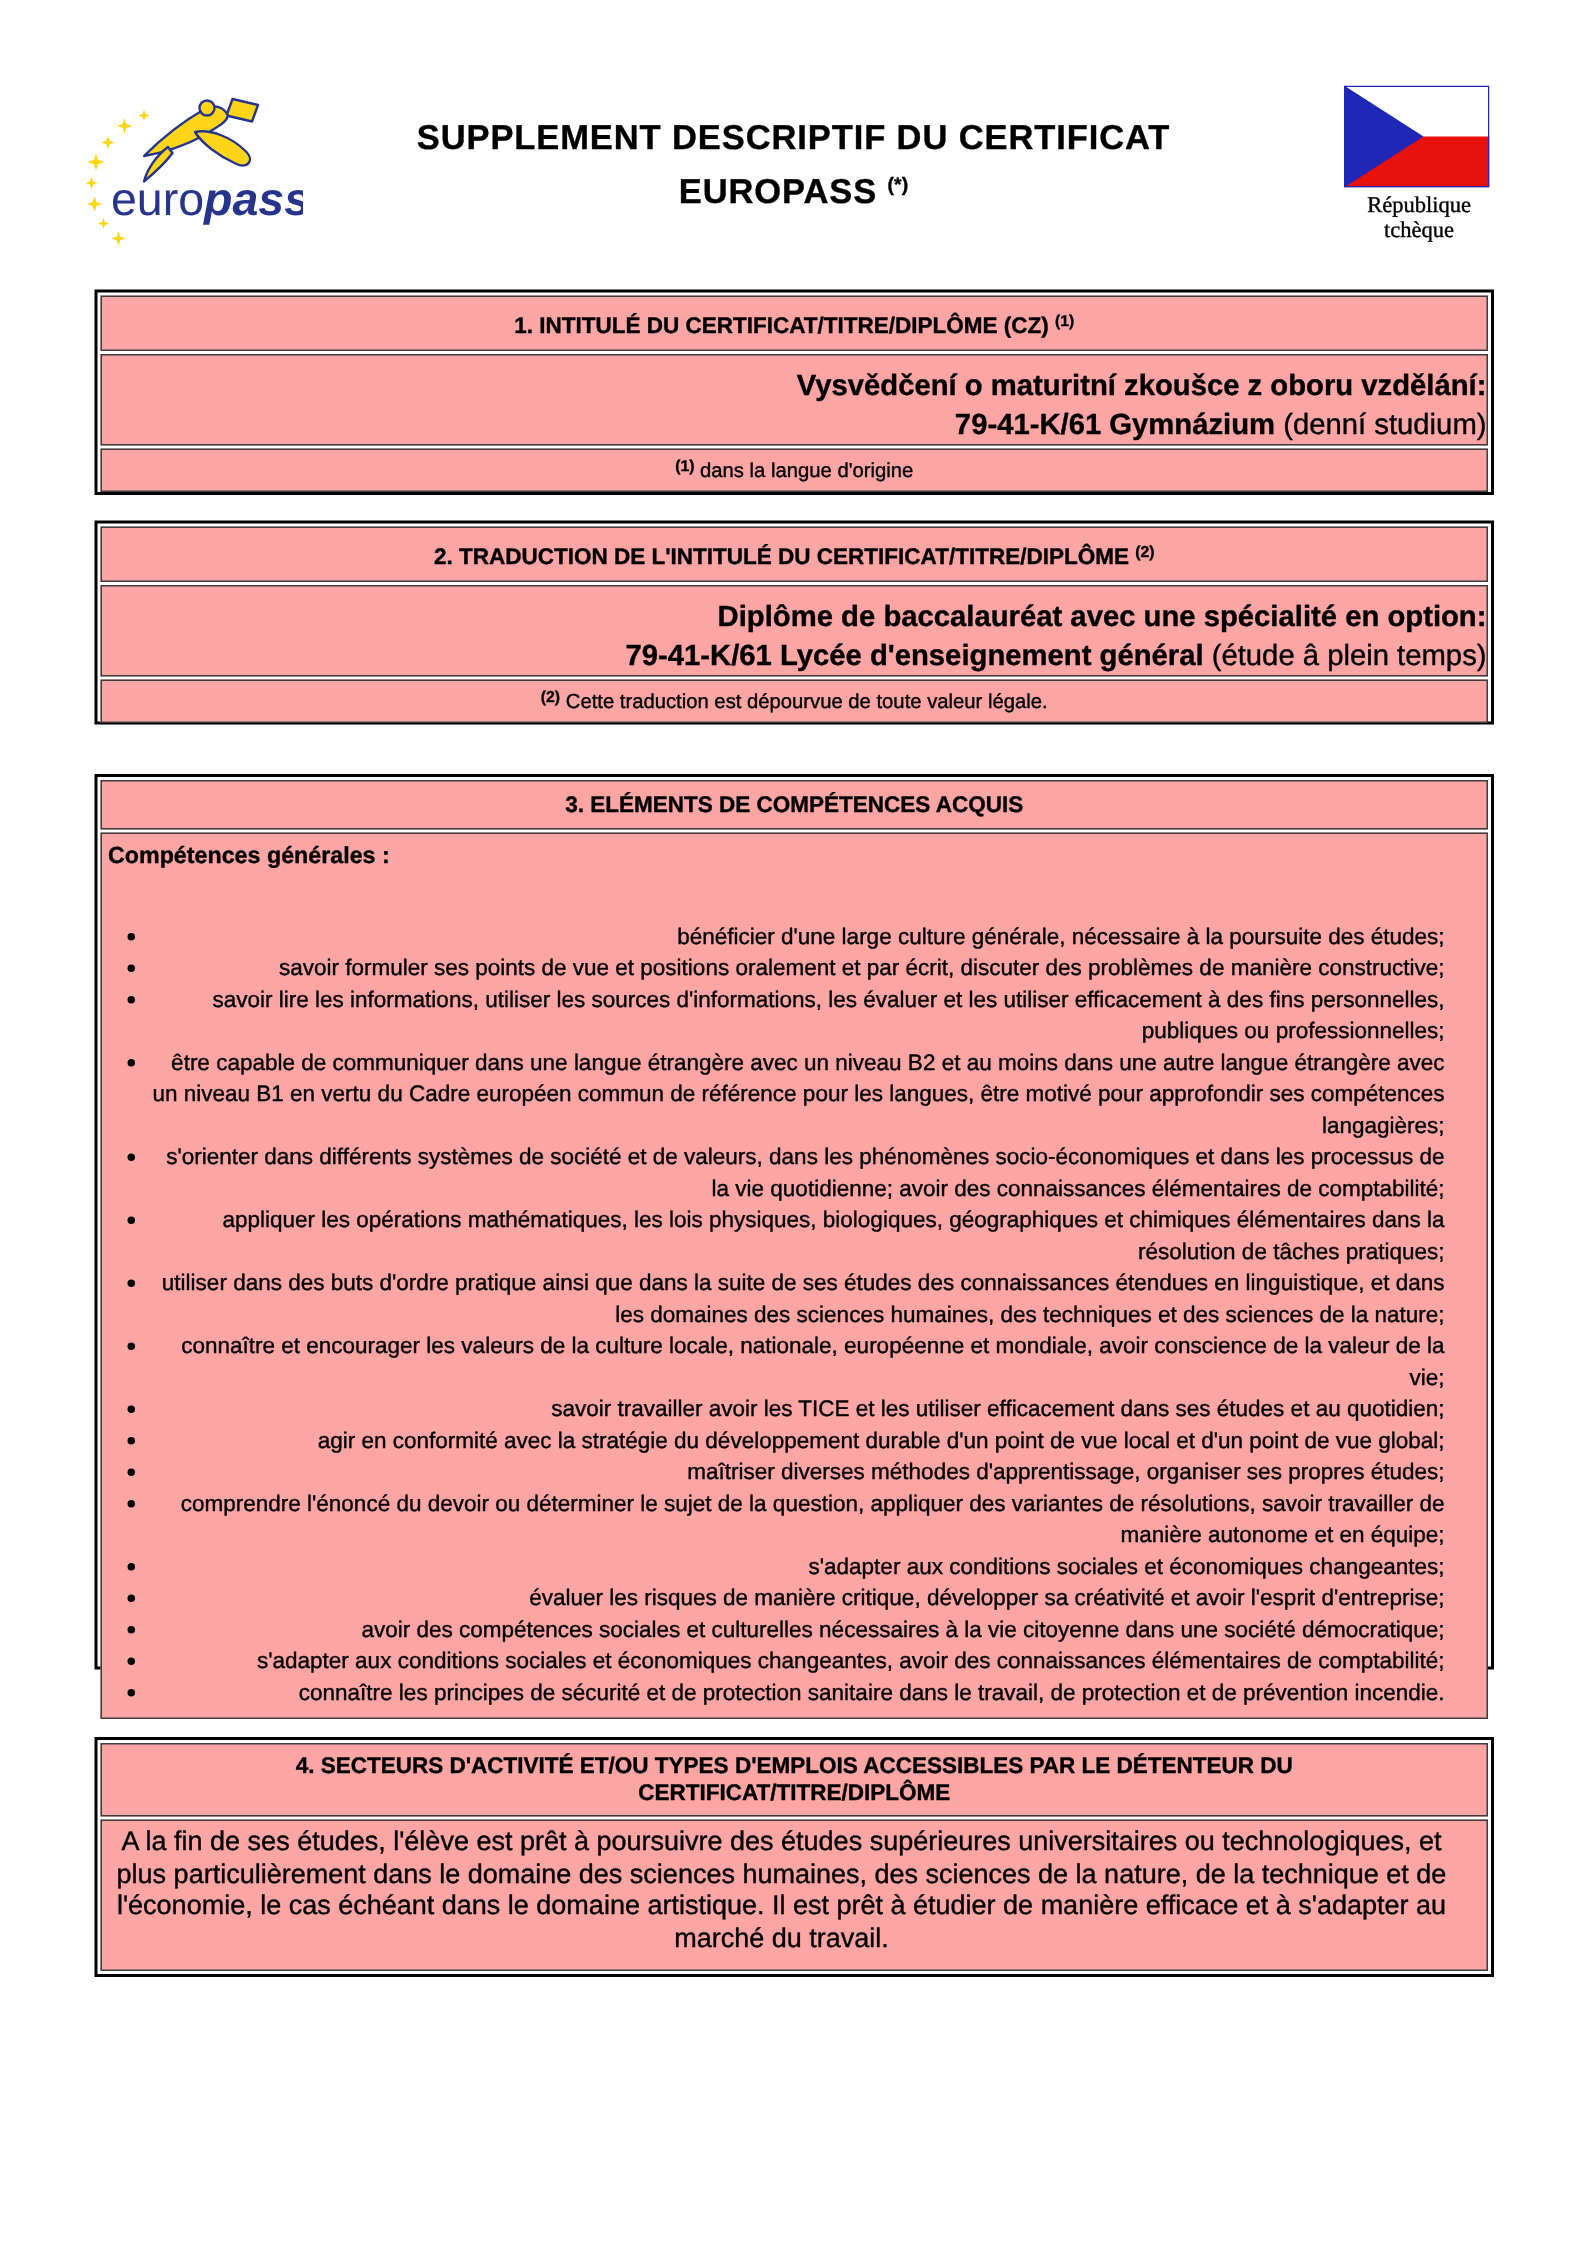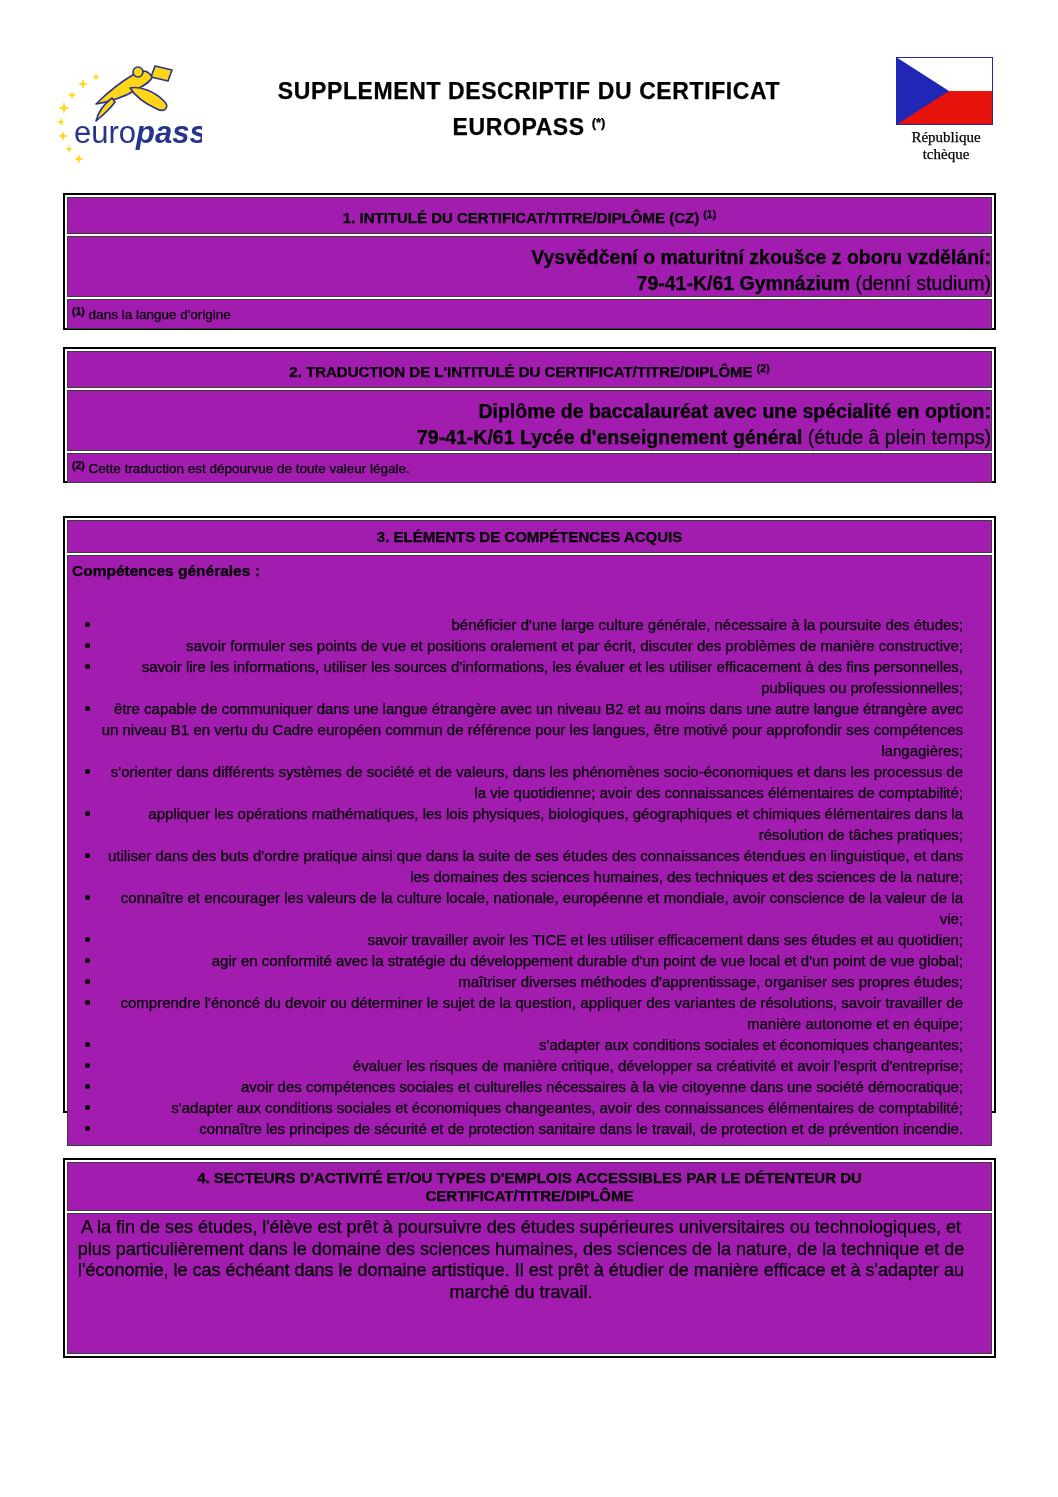--- a/index.html
+++ b/index.html
@@ -27,33 +27,33 @@
   .flag-wrap svg { display: block; }
   .flag-label { margin-top: 4px; font-size: 15px; line-height: 17px; }
 
   
   .box {
     position: absolute; left: 63px; width: 933px;
     border: 2px solid #000; padding: 2px;
     display: flex; flex-direction: column; gap: 2px;
     background: #fff;
   }
-  .cell { border: 1px solid #3c3c3c; background: #a21caf; }
+  .cell { border: 1px solid #3c3c3c; background: #fca5a5; }
   .sec-head {
     text-align: center; font-weight: 700; font-size: 15px;
     padding: 7px 90px 6px; line-height: 18px; flex: 0 0 auto;
   }
   .sec-head .sup, .foot .sup { font-size: 10.5px; vertical-align: 5px; font-weight: 700; }
   .sec-body-title {
     flex: 1 1 auto; text-align: right; font-size: 19.5px; line-height: 26px;
     font-weight: 700; padding-top: 7px;
   }
   .sec-body-title .normal { font-weight: 400; }
   .foot {
-    flex: 0 0 auto; font-size: 13.5px; padding: 5px 4px 6px;
+    flex: 0 0 auto; text-align: center; font-size: 13.5px; padding: 5px 4px 6px;
   }
   .foot .sup { vertical-align: 4px; }
 
   
   .sec3-body { flex: 1 1 auto; padding: 6px 18px 6px 4px; font-size: 15px; }
   .subheading { font-weight: 700; font-size: 15.5px; line-height: 18px; }
   ul.competences { list-style: none; margin-top: 34px; }
   ul.competences li {
     position: relative; padding: 0 10px 0 28px;
     font-size: 15px; line-height: 21px; text-align: right;
@@ -63,21 +63,21 @@
     width: 5px; height: 5px; border-radius: 50%; background: #000;
   }
 
   
   .sec4-head { padding: 6px 80px 5px; }
   .sec4-body { flex: 1 1 auto; padding: 3px 21px 3px 4px; font-size: 18px; line-height: 21.5px; text-align: center; }
 
   .s1 { top: 193px; height: 137px; }
   .s2 { top: 347px; height: 136px; }
   .s3 { top: 516px; height: 597px; }
-  .s4 { top: 1158px; height: 200px; }
+  .s4 { top: 1158px; height: 160px; }
 </style>
 </head>
 <body>
 
 <div class="page">
 
   <div class="logo-wrap">
     <svg width="150" height="104" viewBox="0 0 150 104" aria-hidden="true">
       <defs>
         <path id="st4" d="M0,-6 L1.5,-1.5 L6,0 L1.5,1.5 L0,6 L-1.5,1.5 L-6,0 L-1.5,-1.5 Z"></path>

